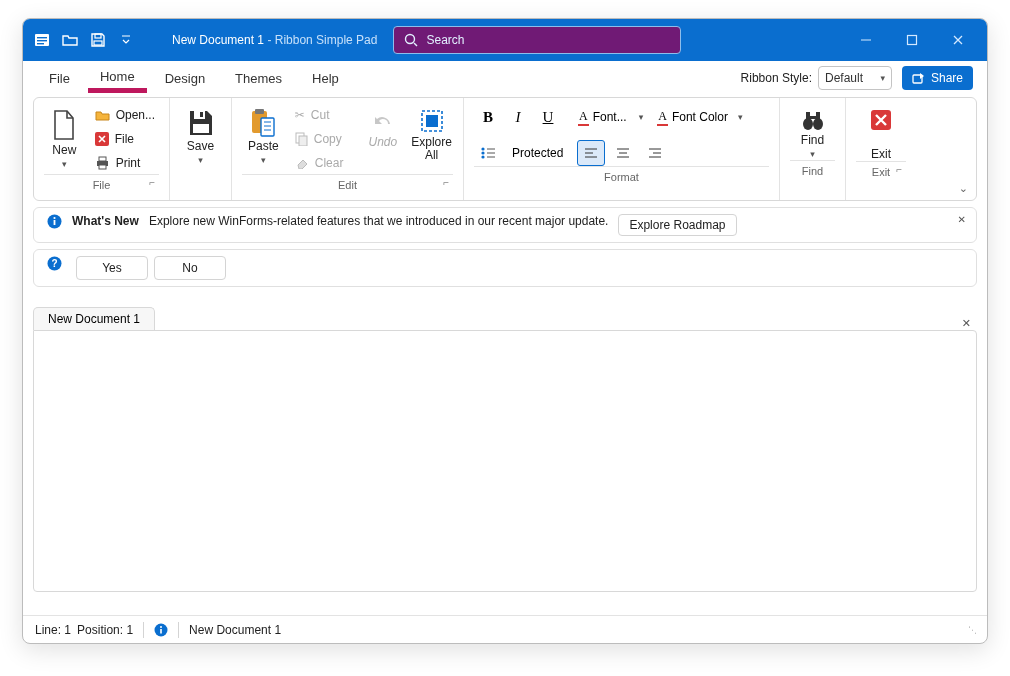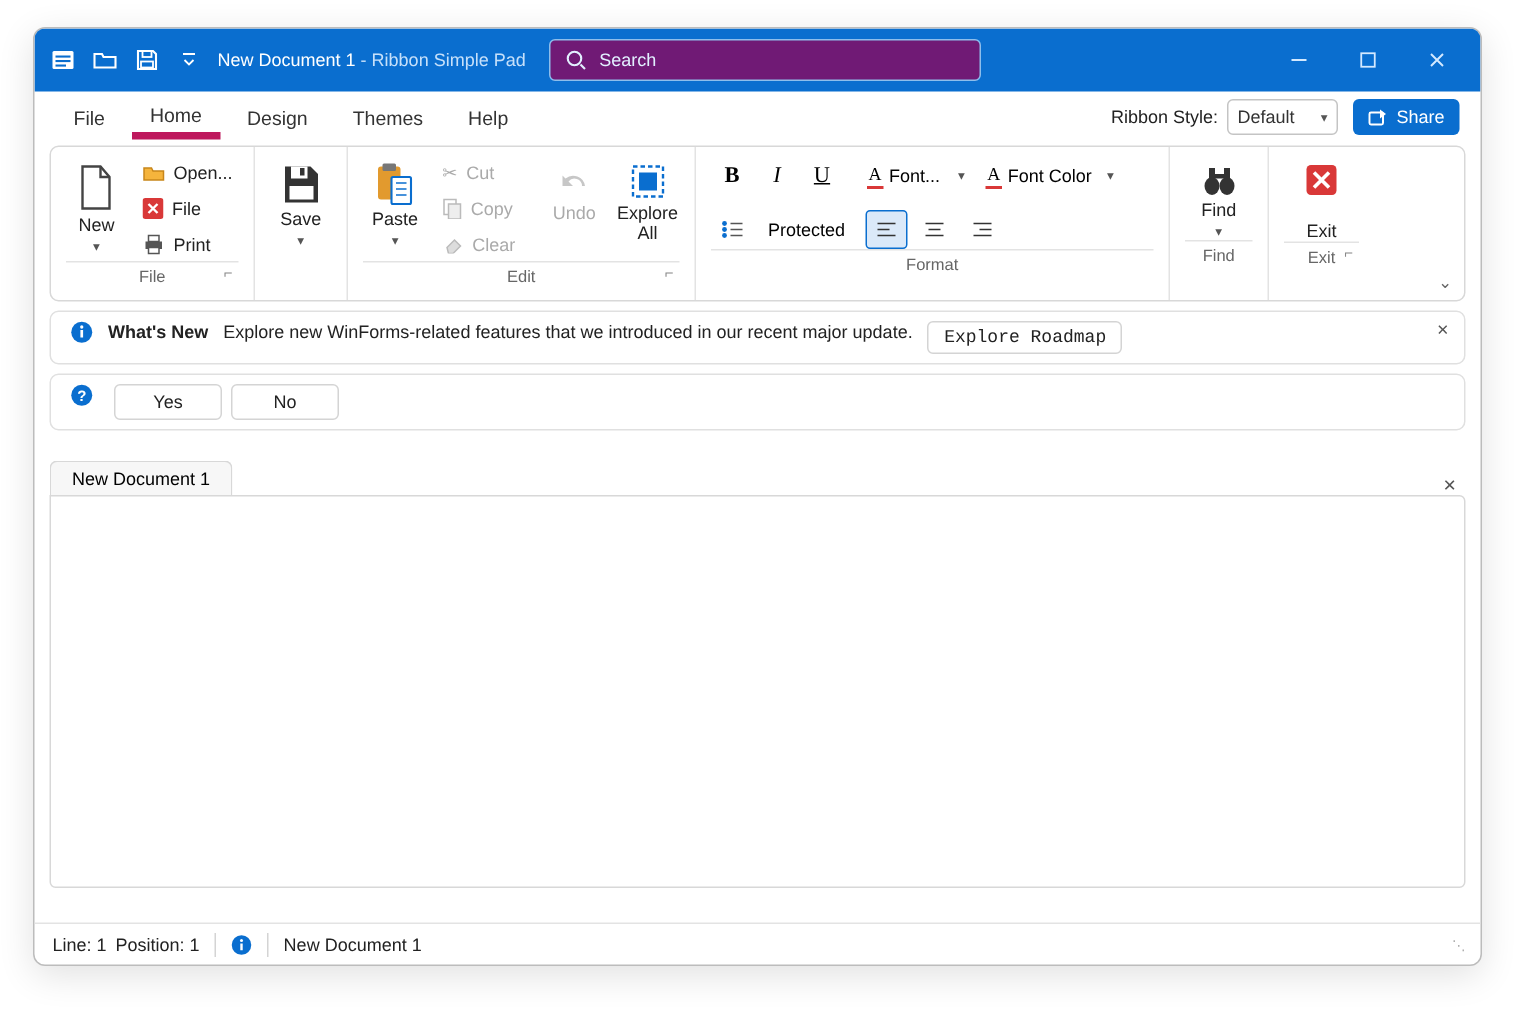--- a/index.html
+++ b/index.html
@@ -3,21 +3,21 @@
 <meta charset="utf-8">
 <style>
 * { box-sizing: border-box; margin: 0; padding: 0; font-family: "Segoe UI", Tahoma, sans-serif; }
 body { background: #fff; width: 1010px; height: 676px; overflow: hidden; }
 .window { position: absolute; left: 22px; top: 18px; width: 966px; height: 626px; border: 1px solid #bcbcbc; border-radius: 8px; overflow: hidden; box-shadow: 0 6px 24px rgba(0,0,0,0.12); background: #fff; }
 
 
 .titlebar { background: #0a6ecf; height: 42px; display: flex; align-items: center; padding: 0 6px; color: #fff; }
 .qat { display: flex; align-items: center; gap: 2px; }
 .qat-btn { width: 26px; height: 26px; display: flex; align-items: center; justify-content: center; border-radius: 3px; }
-.title-txt { margin-left: 6px; font-size: 12px; color: #fff; }
+.title-txt { margin-left: 33px; font-size: 12px; color: #fff; }
 .title-txt .dim { color: #c6e0fa; }
 .searchbox { margin-left: 16px; width: 288px; height: 28px; background: #701a75; border: 1px solid #8dbeec; border-radius: 4px; display: flex; align-items: center; padding: 0 10px; color: #fff; }
 .searchbox input { background: transparent; border: none; outline: none; color: #fff; font-size: 12px; margin-left: 8px; flex: 1; }
 .searchbox input::placeholder { color: #e2f0ff; }
 .titlebar-spacer { flex: 1; }
 .sysbtns { display: flex; }
 .sysbtn { width: 46px; height: 42px; display:flex; align-items:center; justify-content:center; color:#d4e9ff; }
 
 
 .tabrow { height: 34px; display: flex; align-items: center; padding: 0 14px; border-bottom: 1px solid transparent; }
@@ -28,21 +28,21 @@
 .rsselect { width: 74px; height: 24px; border: 1px solid #c4c4c4; border-radius: 4px; font-size: 12px; padding: 0 6px; display:flex; align-items:center; justify-content:space-between; color:#333; margin-right:10px; }
 .sharebtn { height: 24px; background:#0a6ecf; color:#fff; font-size:12px; border-radius:4px; padding:0 10px; display:flex; align-items:center; gap:6px; }
 
 
 .ribbon { border: 1px solid #d8d8d8; border-radius: 6px; margin: 2px 10px 0; background:#fff; position:relative; }
 .groups { display: flex; height: 102px; }
 .group { border-right: 1px solid #e3e3e3; padding: 6px 10px 0; display:flex; flex-direction:column; }
 .group-body { display:flex; align-items:flex-start; }
 .bigbtn { display:flex; flex-direction:column; align-items:center; justify-content:flex-start; width: 48px; font-size:12px; color:#222; padding-top:4px; gap:2px;}
 .bigbtn .bl { text-align:center; line-height:1.1; }
-.bigbtn.disabled { color:#aaa; }
+.bigbtn.disabled { color:#aaa;font-style:italic; }
 .smallcol { display:flex; flex-direction:column; gap:2px; }
 .smallitem { display:flex; align-items:center; font-size:12px; color:#222; height:22px; padding:0 4px; gap:6px; }
 .smallitem.disabled { color:#aaa; }
 .group-label { height: 20px; border-top: 1px solid #e3e3e3; display:flex; align-items:center; justify-content:center; font-size:11px; color:#666; position:relative; }
 .group-label .dl { position:absolute; right:4px; top:2px; font-size:10px; color:#888; }
 .chev { font-size:9px; color:#555; }
 .ico { display:inline-flex; align-items:center; justify-content:center; }
 
 
 .fmtbtn { width:28px; height:26px; display:flex; align-items:center; justify-content:center; font-family:"Times New Roman",serif; font-size:15px; }
@@ -53,21 +53,21 @@
 .alignbox { display:flex; gap:4px; align-items:center; }
 .alignbtn { width:28px; height:26px; display:flex; align-items:center; justify-content:center; border-radius:3px; }
 .alignbtn.sel { border:1px solid #0a6ecf; background:#dbe9f9; }
 
 .collapse-chev { position:absolute; right:8px; top:84px; color:#666; font-size:11px; }
 
 
 .msgbar { border:1px solid #e0e0e0; border-radius:6px; margin:6px 10px 0; padding:6px 10px; display:flex; align-items:flex-start; font-size:12px; color:#222; }
 .msgbar .ic { width:20px; display:flex; justify-content:center; }
 .msgbar strong { margin:0 10px 0 8px; }
-.roadmap { border:1px solid #d4d4d4; border-radius:4px; padding:3px 10px; font-size:12px; margin-left:10px;font-family:Liberation Mono, monospace; }
+.roadmap { border:1px solid #d4d4d4; border-radius:4px; padding:3px 10px; font-size:12px; margin-left:10px; }
 .msgbar .sp { flex:1; }
 .mclose { color:#555; font-size:10px; }
 .ynbtn { border:1px solid #d4d4d4; border-radius:4px; width:72px; height:24px; display:flex; align-items:center; justify-content:center; font-size:12px; margin-left:6px; }
 
 
 .doctabrow { margin:20px 10px 0; display:flex; align-items:flex-end; position:relative; }
 .doctab { border:1px solid #d8d8d8; border-bottom:none; border-radius:5px 5px 0 0; padding:4px 14px; font-size:12px; background:#f7f7f7; }
 .doctabrow .dx { margin-left:auto; color:#555; font-size:11px; padding-right:6px; }
 .canvas { border:1px solid #d8d8d8; margin:0 10px; height:262px; background:#fff; border-radius:0 4px 4px 4px; }
 

